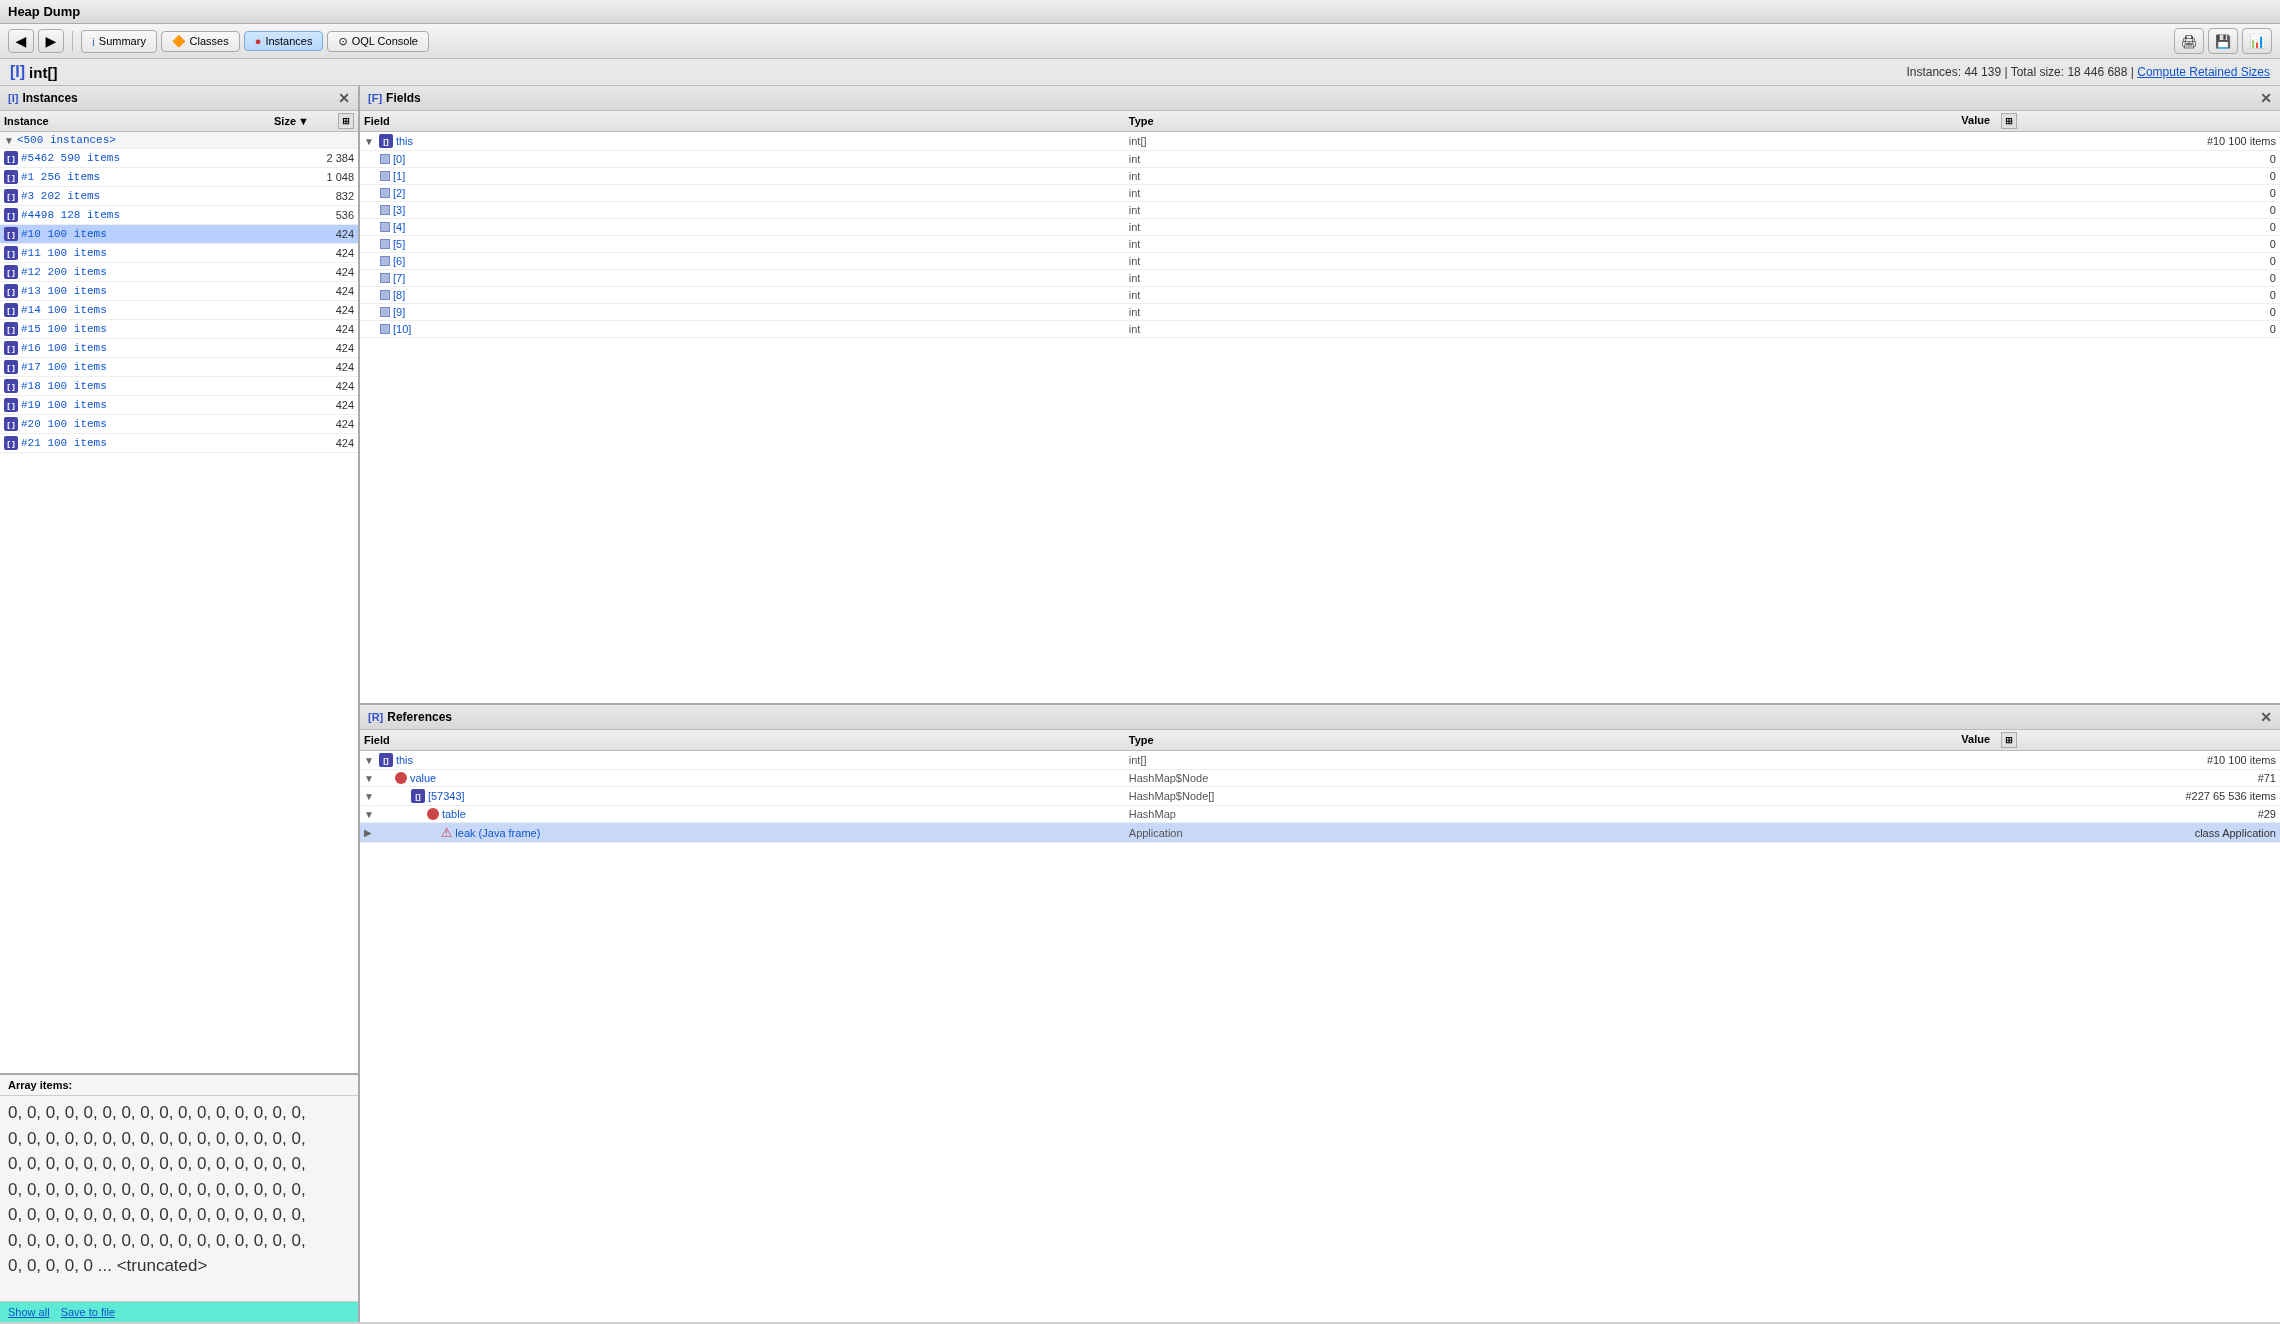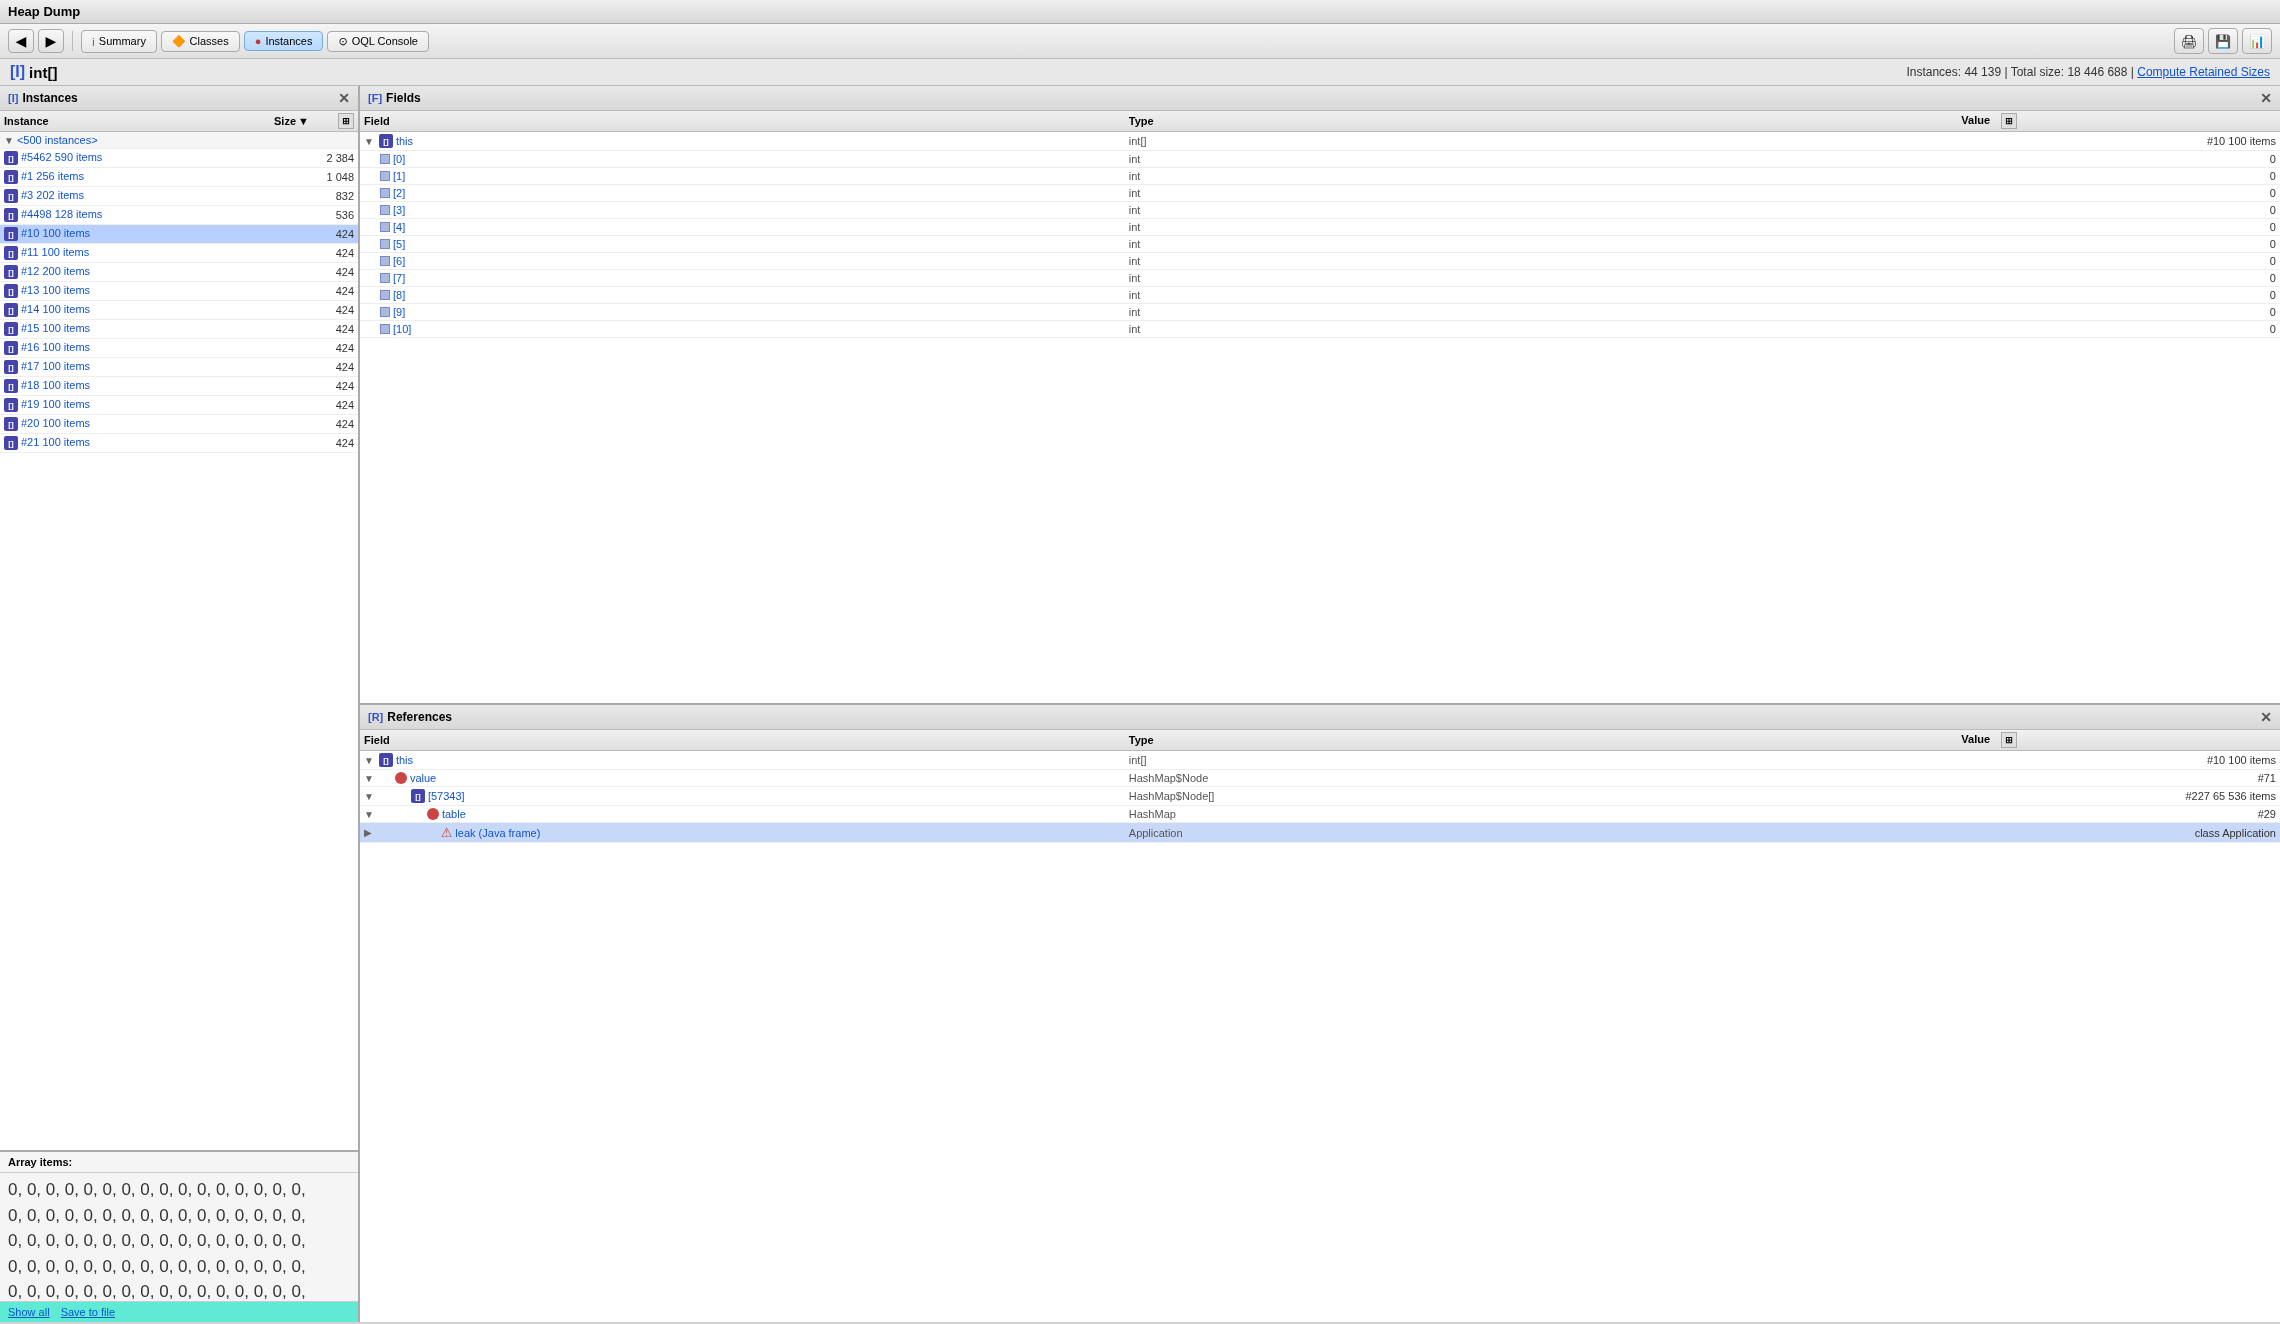--- a/index.html
+++ b/index.html
@@ -171,39 +171,39 @@
     .instance-row {
       display: flex;
       align-items: center;
       padding: 2px 4px;
       border-bottom: 1px solid #eee;
       cursor: pointer;
     }
     .instance-row.selected { background: #b8d0ff; }
     .instance-row.group-header { background: #f5f5f5; }
 
-    .instance-name { flex: 1; color: #1155cc; font-size: 11px; display: flex; align-items: flex-start; gap: 3px; }
+    .instance-name { flex: 1; color: #1155cc; font-size: 11px; display: flex; align-items: center; gap: 3px; font-family: Liberation Mono, monospace; }
     .instance-size { width: 80px; text-align: right; font-size: 11px; color: #333; }
 
     .icon-int-array {
       width: 14px;
       height: 14px;
       background: #4444aa;
       color: white;
       font-size: 8px;
       font-weight: bold;
       display: inline-flex;
       align-items: center;
       justify-content: center;
       border-radius: 2px;
       flex-shrink: 0;
     }
 
     .array-items-panel {
-      height: 172px;
+      height: 249px;
       border-top: 2px solid #aaa;
       background: #f5f5f5;
       display: flex;
       flex-direction: column;
     }
 
     .array-items-header {
       padding: 4px 8px;
       font-weight: bold;
       font-size: 11px;

